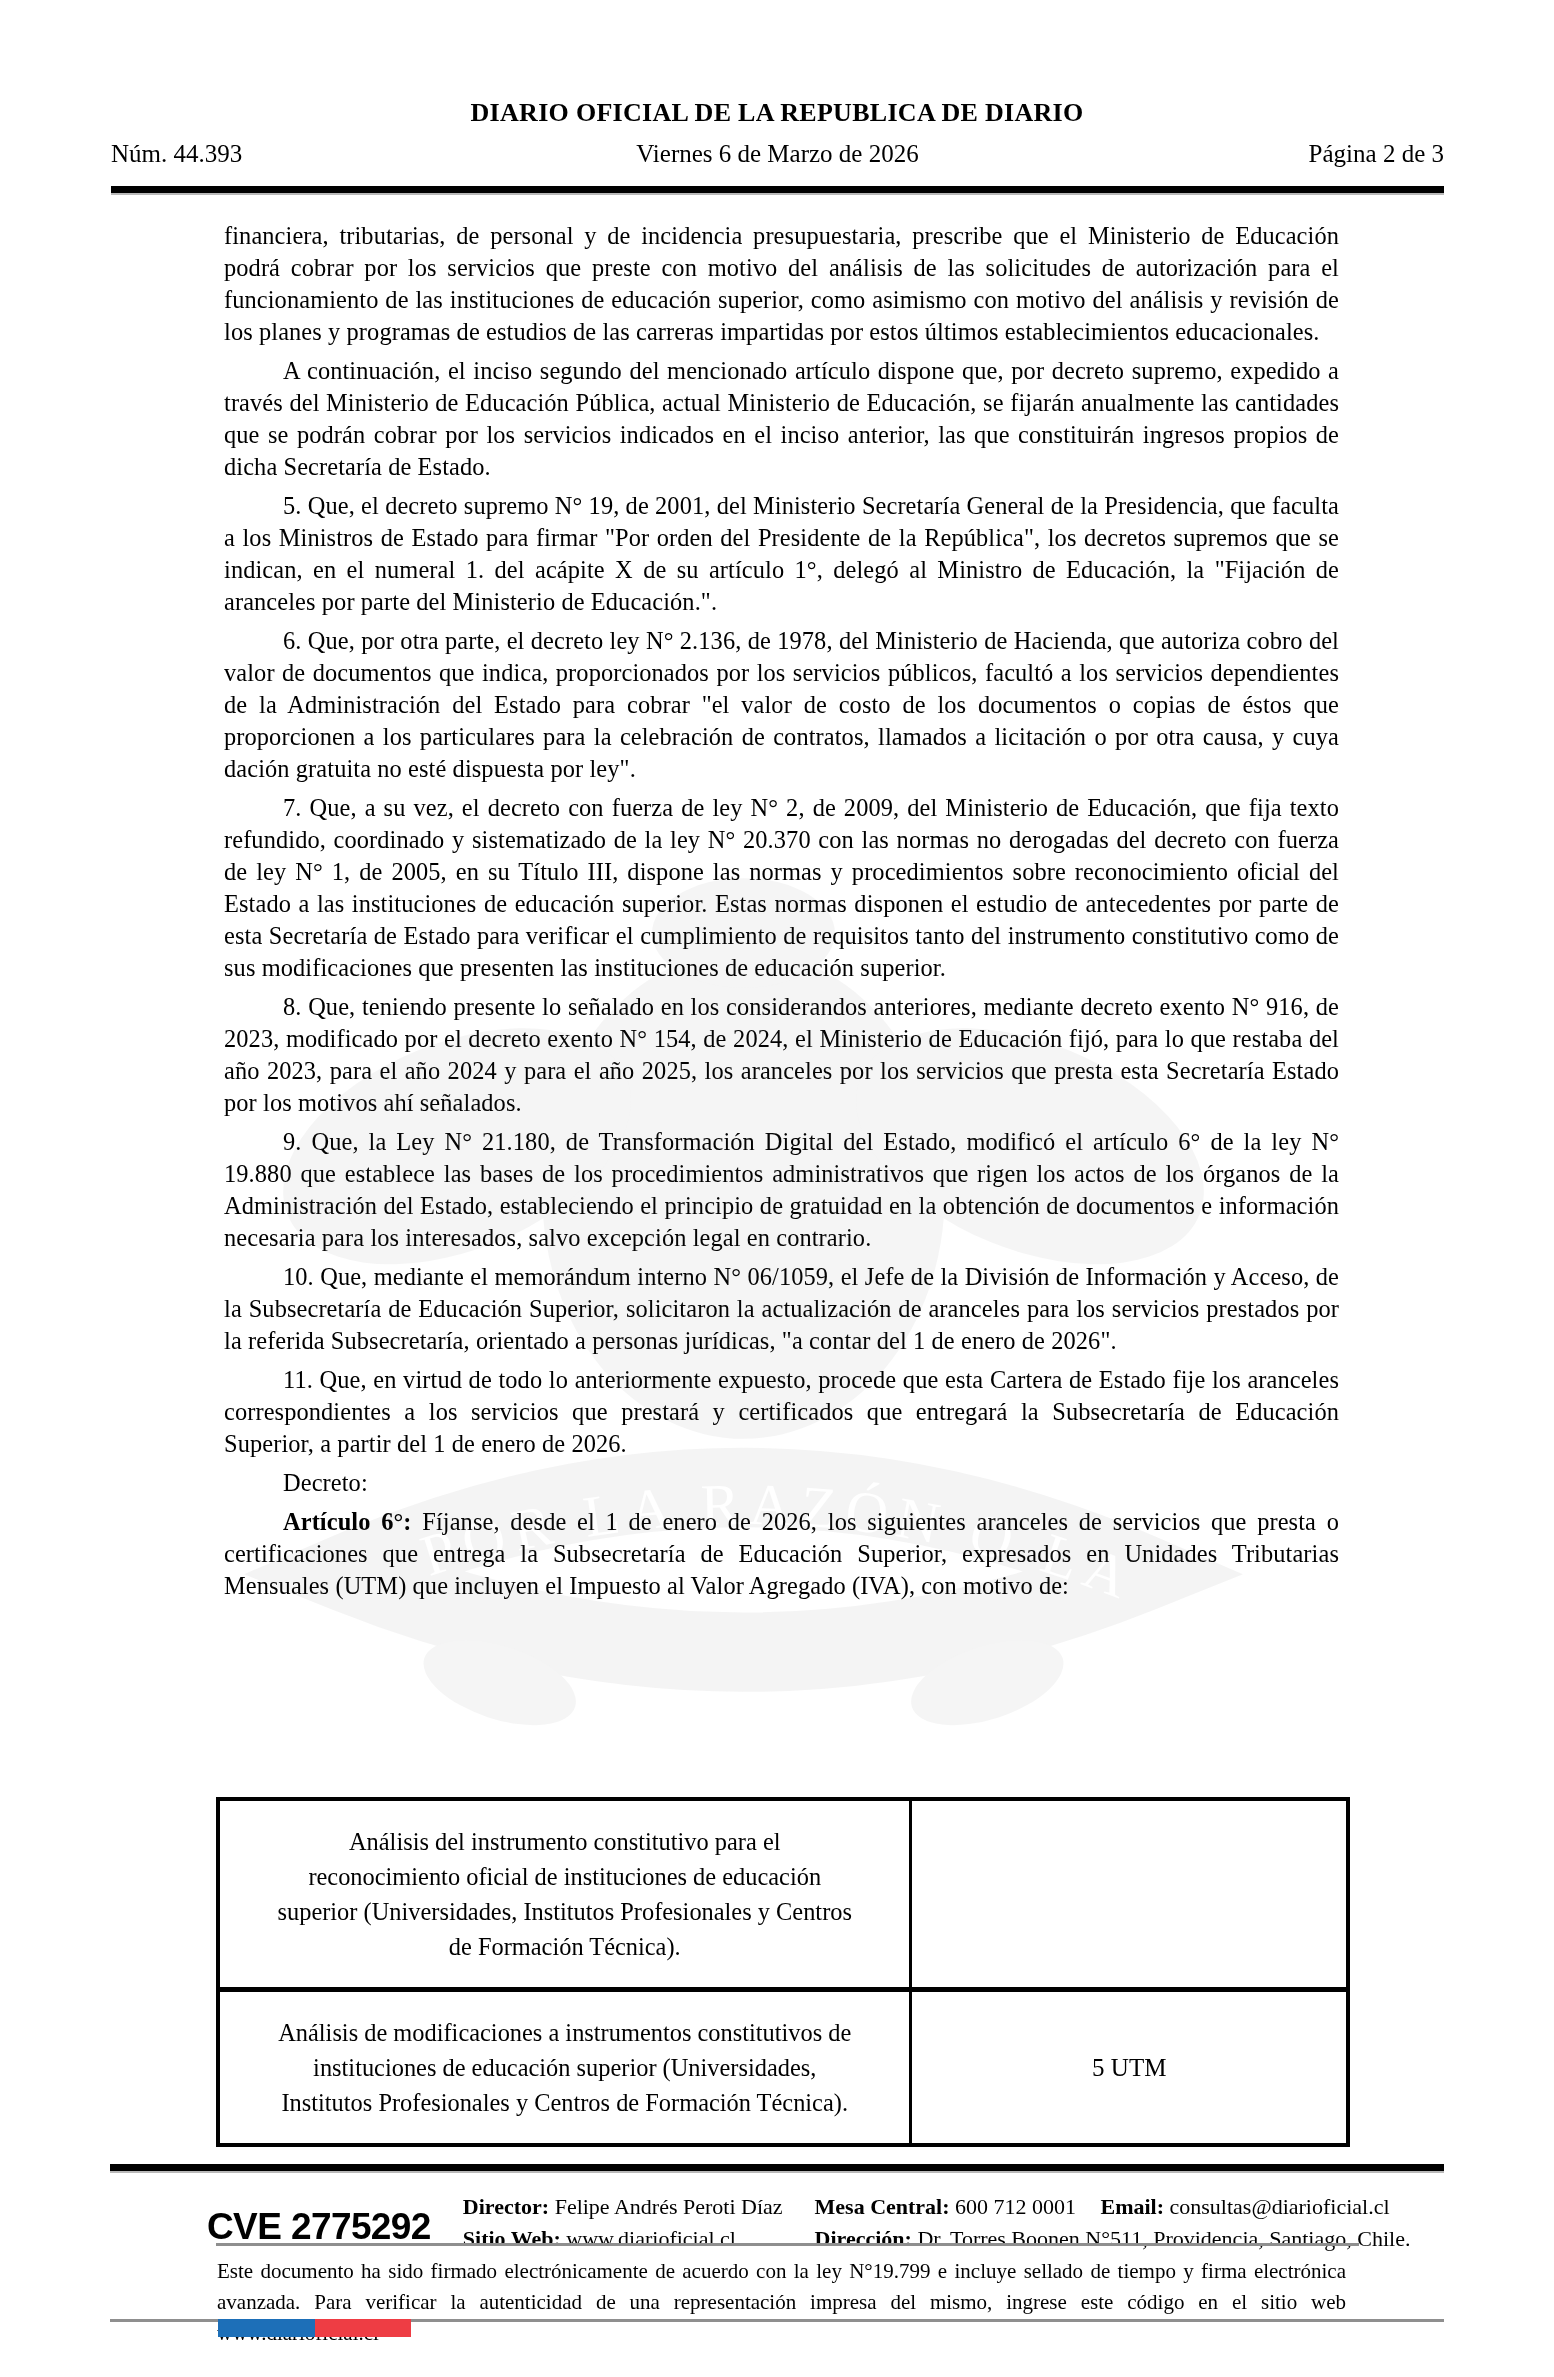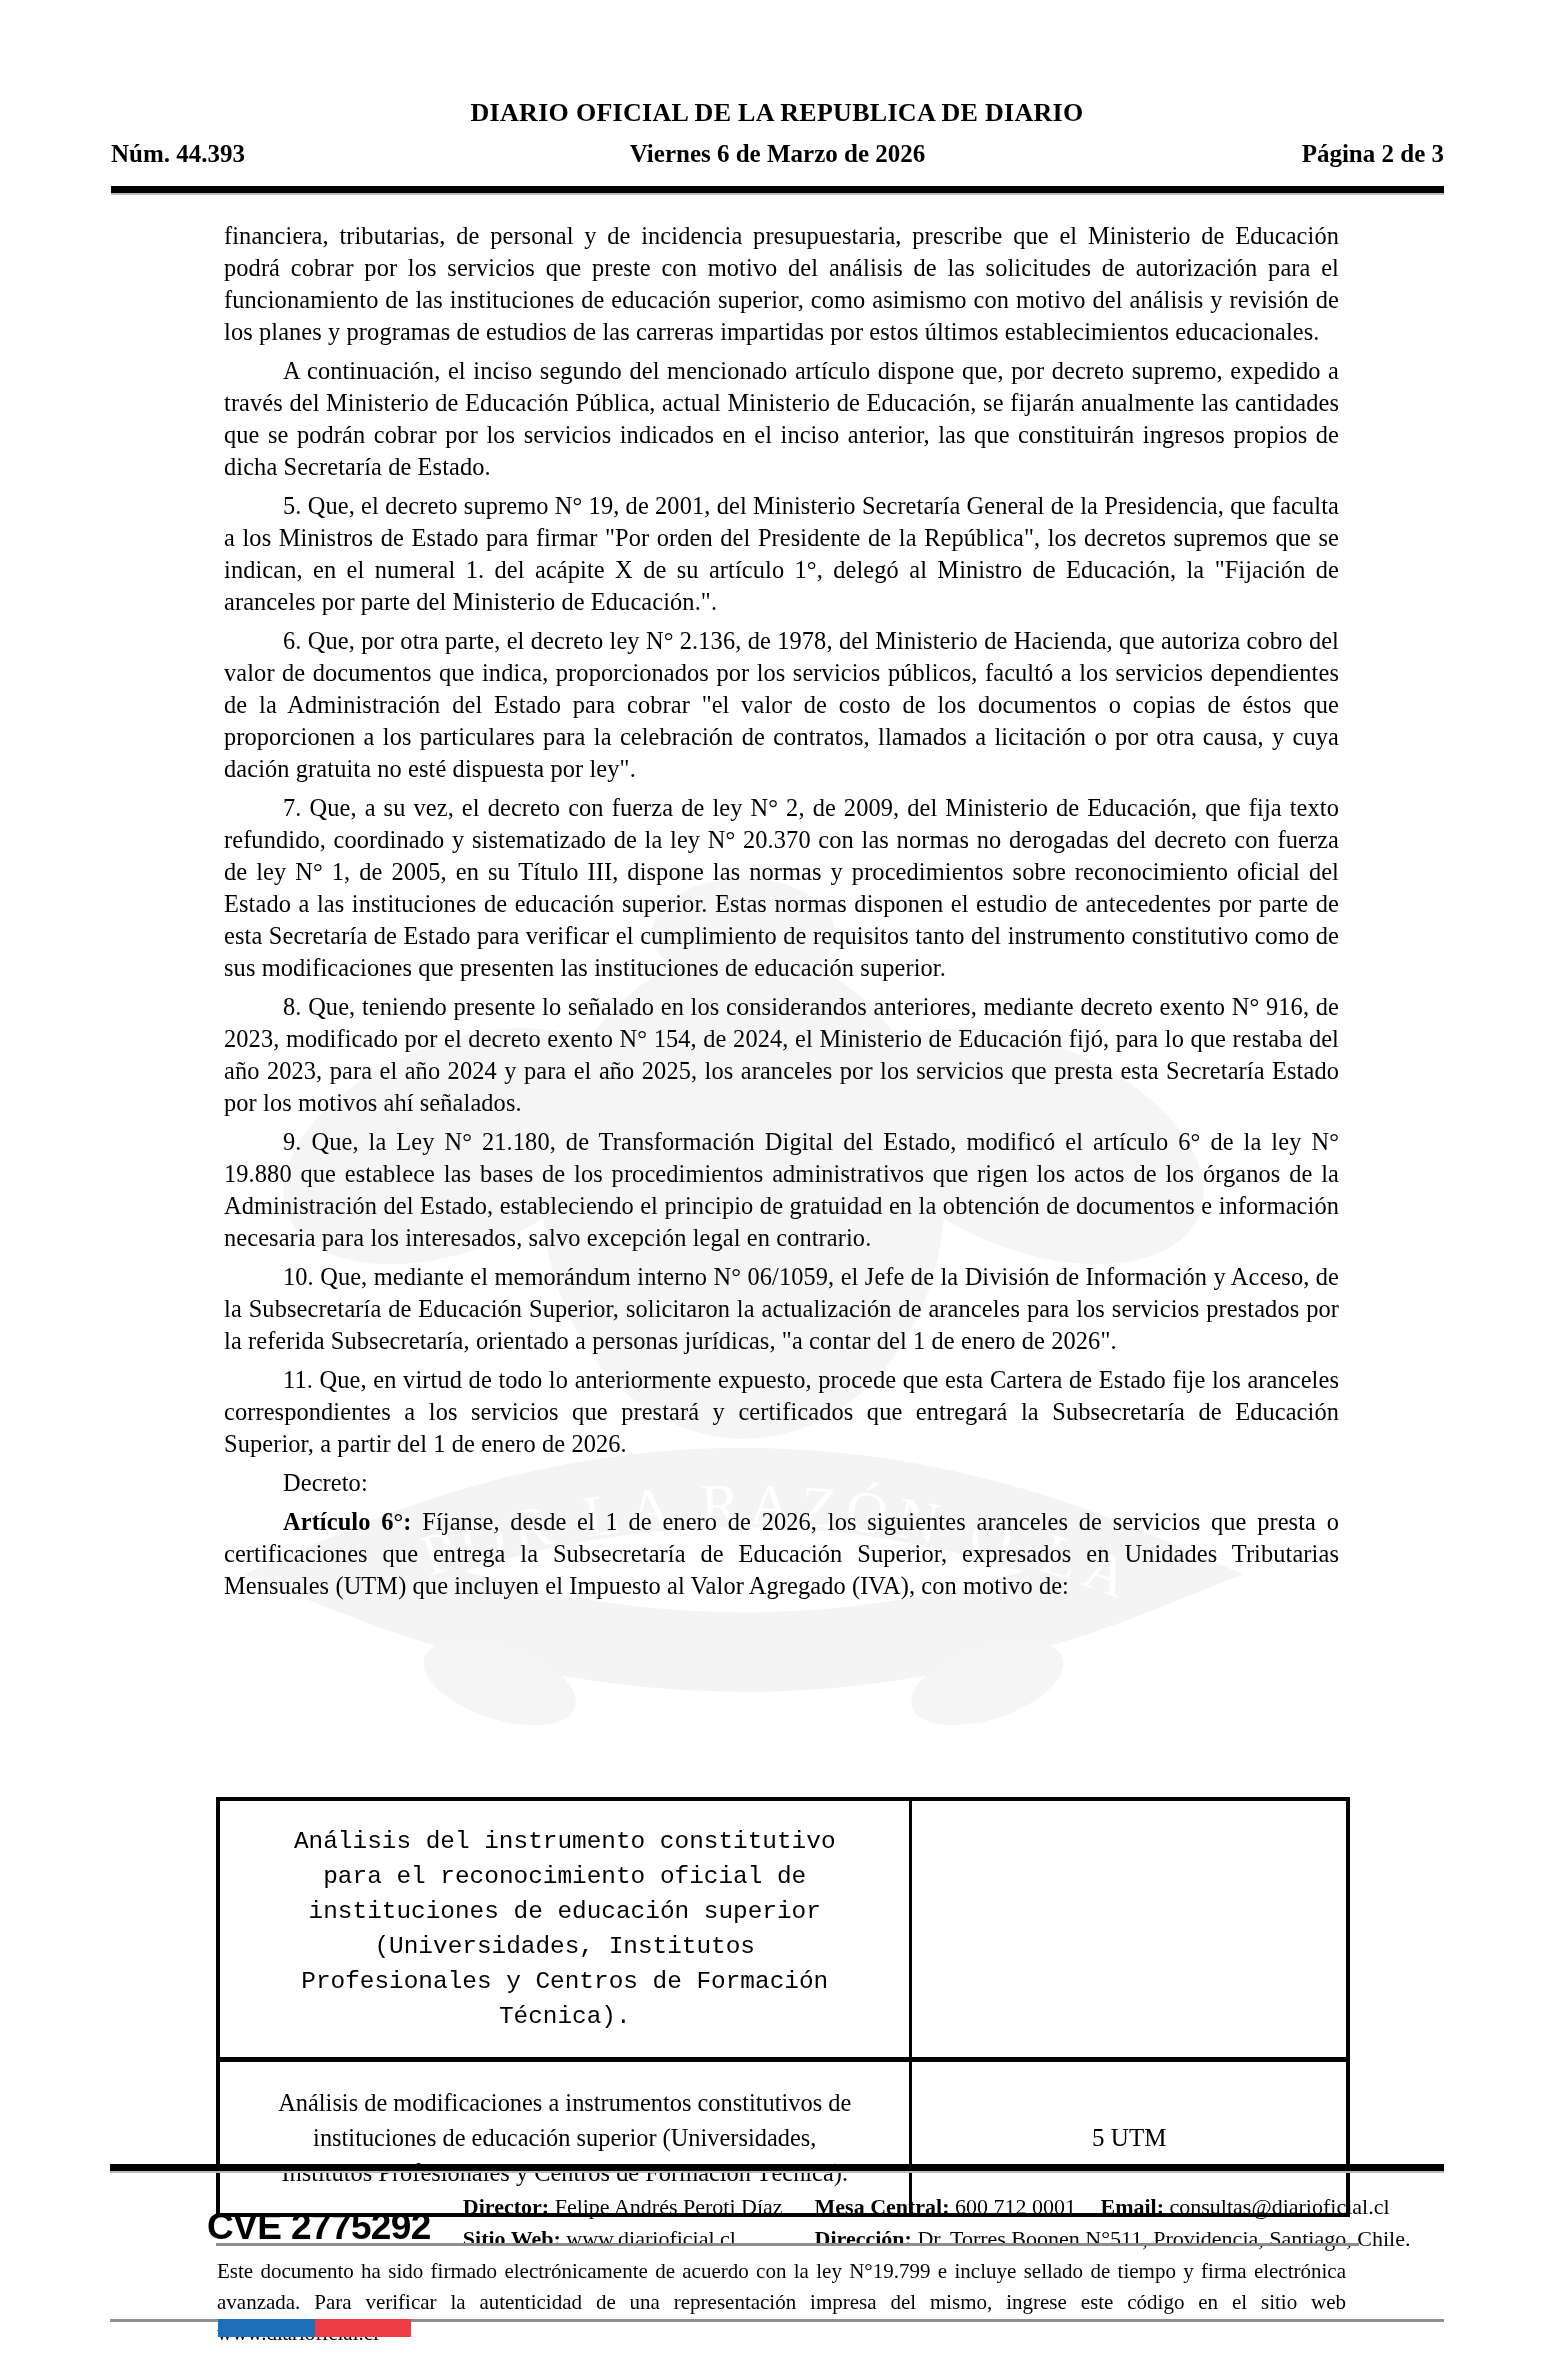--- a/index.html
+++ b/index.html
@@ -19,21 +19,21 @@
   .header-title {
     text-align: center;
     font-weight: bold;
     font-size: 26px;
     letter-spacing: 0.3px;
   }
   .header-row {
     display: flex;
     align-items: baseline;
     margin: 12.2px 110px 0 111px;
-    font-weight: bold;
+    font-weight: normal;
     font-size: 25px;
   }
   .header-row .left  { width: 341px; text-align: left; }
   .header-row .mid   { flex: 1; text-align: center; }
   .header-row .right { width: 341px; text-align: right; }
   .header-rule {
     margin: 18.3px 110px 0 111px;
     height: 6.7px;
     background: #000;
     border-bottom: 2.4px solid #b9b9b9;
@@ -68,21 +68,21 @@
   .fee-service {
     width: 61.5%;
     box-sizing: border-box;
     border-right: 3px solid #000;
     display: flex;
     align-items: center;
     justify-content: center;
     text-align: center;
     padding: 23px 54px;
   }
-  .fee-row.first .fee-service { min-height: 171px; font-family: Liberation Mono, monospace; }
+  .fee-row.first .fee-service { min-height: 171px; }
   .fee-row.second .fee-service { min-height: 146px; }
   .fee-amount {
     width: 38.5%;
     display: flex;
     align-items: center;
     justify-content: center;
     font-size: 25px;
   }
 
   

